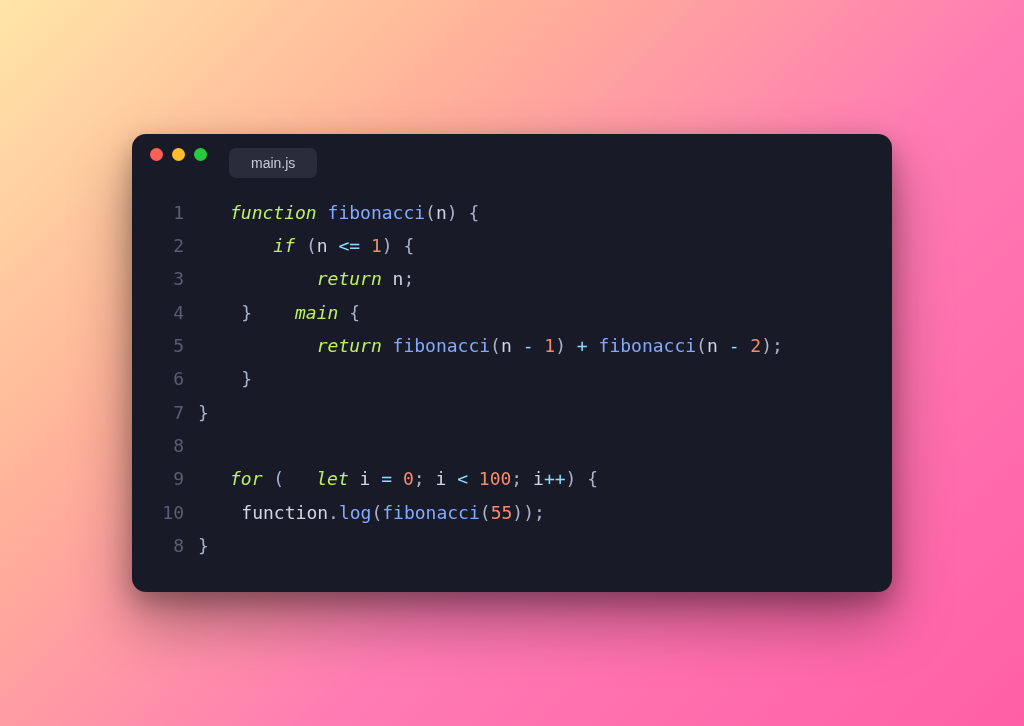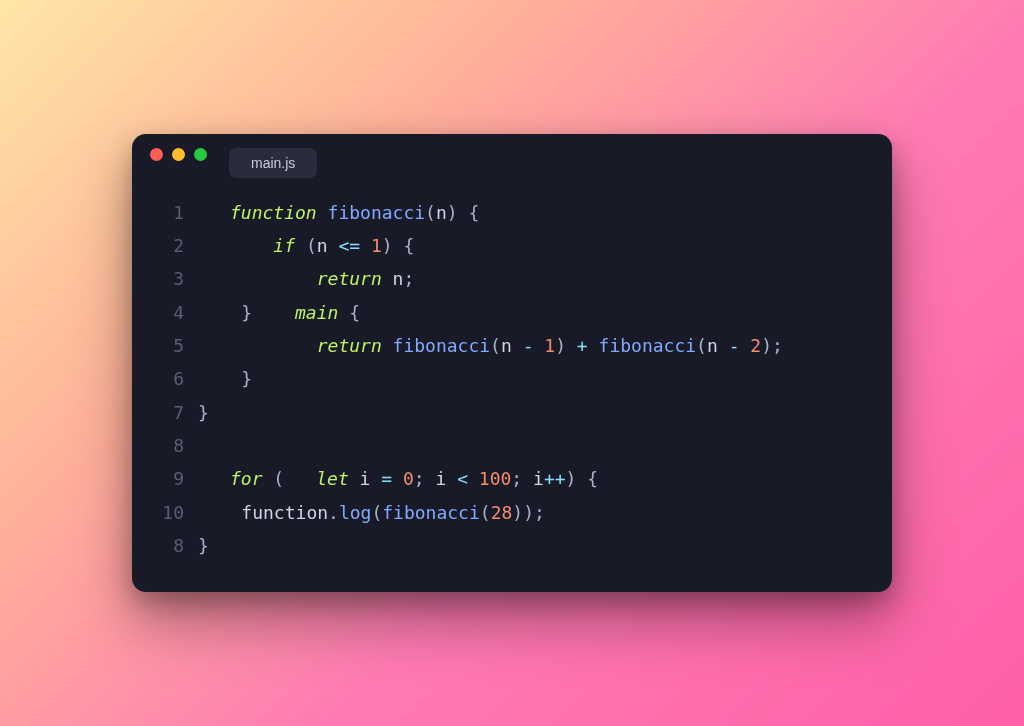--- a/index.html
+++ b/index.html
@@ -86,16 +86,16 @@
   <div class="code" id="code-container">
       <div class="code-line"><span class="ln">1</span><span><span class="tok-keyword">function </span><span class="tok-fn">fibonacci</span><span class="tok-punc">(</span><span class="tok-param">n</span><span class="tok-punc">) {</span></span></div>
       <div class="code-line"><span class="ln">2</span><span><span class="tok-default">    </span><span class="tok-keyword">if </span><span class="tok-punc">(</span><span class="tok-ident">n </span><span class="tok-op">&lt;=</span><span class="tok-default"> </span><span class="tok-num">1</span><span class="tok-punc">) {</span></span></div>
       <div class="code-line"><span class="ln">3</span><span><span class="tok-default">        </span><span class="tok-keyword">return </span><span class="tok-ident">n</span><span class="tok-punc">;</span></span></div>
       <div class="code-line"><span class="ln">4</span><span><span class="tok-punc">    } </span><span class="tok-keyword">main</span><span class="tok-punc"> {</span></span></div>
       <div class="code-line"><span class="ln">5</span><span><span class="tok-default">        </span><span class="tok-keyword">return </span><span class="tok-fn">fibonacci</span><span class="tok-punc">(</span><span class="tok-ident">n </span><span class="tok-op">-</span><span class="tok-default"> </span><span class="tok-num">1</span><span class="tok-punc">) </span><span class="tok-op">+</span><span class="tok-default"> </span><span class="tok-fn">fibonacci</span><span class="tok-punc">(</span><span class="tok-ident">n </span><span class="tok-op">-</span><span class="tok-default"> </span><span class="tok-num">2</span><span class="tok-punc">);</span></span></div>
       <div class="code-line"><span class="ln">6</span><span><span class="tok-punc">    }</span></span></div>
       <div class="code-line"><span class="ln">7</span><span><span class="tok-punc">}</span></span></div>
       <div class="code-line"><span class="ln">8</span><span><span class="tok-default"></span></span></div>
       <div class="code-line"><span class="ln">9</span><span><span class="tok-keyword">for </span><span class="tok-punc">(</span><span class="tok-keyword">let </span><span class="tok-ident">i </span><span class="tok-op">=</span><span class="tok-default"> </span><span class="tok-num">0</span><span class="tok-punc">; </span><span class="tok-ident">i </span><span class="tok-op">&lt;</span><span class="tok-default"> </span><span class="tok-num">100</span><span class="tok-punc">; </span><span class="tok-ident">i</span><span class="tok-op">++</span><span class="tok-punc">) {</span></span></div>
-      <div class="code-line"><span class="ln">10</span><span><span class="tok-default">    </span><span class="tok-ident">function</span><span class="tok-punc">.</span><span class="tok-fn">log</span><span class="tok-punc">(</span><span class="tok-fn">fibonacci</span><span class="tok-punc">(</span><span class="tok-num">28</span><span class="tok-punc">));</span></span></div>
+      <div class="code-line"><span class="ln">10</span><span><span class="tok-default">    </span><span class="tok-ident">function</span><span class="tok-punc">.</span><span class="tok-fn">log</span><span class="tok-punc">(</span><span class="tok-fn">fibonacci</span><span class="tok-punc">(</span><span class="tok-num">55</span><span class="tok-punc">));</span></span></div>
       <div class="code-line"><span class="ln">8</span><span><span class="tok-punc">}</span></span></div>
     </div>
 </div>
 
 </body></html>

